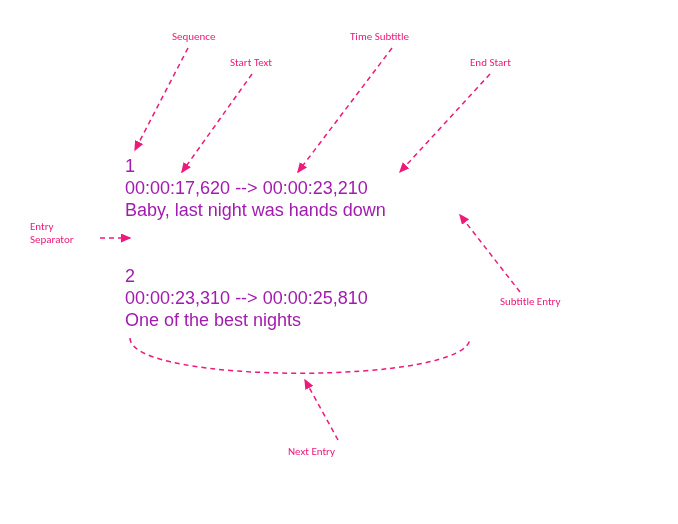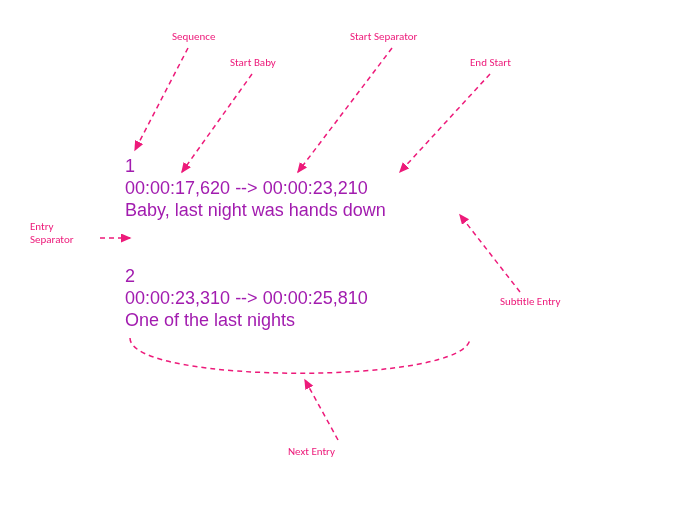--- a/index.html
+++ b/index.html
@@ -14,25 +14,25 @@
 <body>
 
 <div class="stage">
 
   <div class="mono" style="position:absolute;left:125px;top:155px"><span>1</span>
 <span>00:00:17,620</span> <span>--&gt;</span> <span>00:00:23,210</span>
 <span>Baby, last night was hands down</span></div>
 
   <div class="mono" style="position:absolute;left:125px;top:265px"><span>2</span>
 <span>00:00:23,310</span> <span>--&gt;</span> <span>00:00:25,810</span>
-<span>One of the last nights</span></div>
+<span>One of the best nights</span></div>
 
   <div class="label" style="position:absolute;left:172px;top:30px">Sequence</div>
-  <div class="label" style="position:absolute;left:230px;top:56px">Start Baby</div>
-  <div class="label" style="position:absolute;left:350px;top:30px">Start Separator</div>
+  <div class="label" style="position:absolute;left:230px;top:56px">Start Text</div>
+  <div class="label" style="position:absolute;left:350px;top:30px">Time Subtitle</div>
   <div class="label" style="position:absolute;left:470px;top:56px">End Start</div>
   <div class="label" style="position:absolute;left:30px;top:220px;text-align:left;width:80px">
       <span style="display:block">Entry<br>Separator</span>
     </div>
   <div class="label" style="position:absolute;left:500px;top:295px">Subtitle Entry</div>
   <div class="label" style="position:absolute;left:288px;top:445px">Next Entry</div>
 
   <svg>
     <defs>
       <marker id="ah" markerWidth="8" markerHeight="8" refX="6" refY="3" orient="auto">

